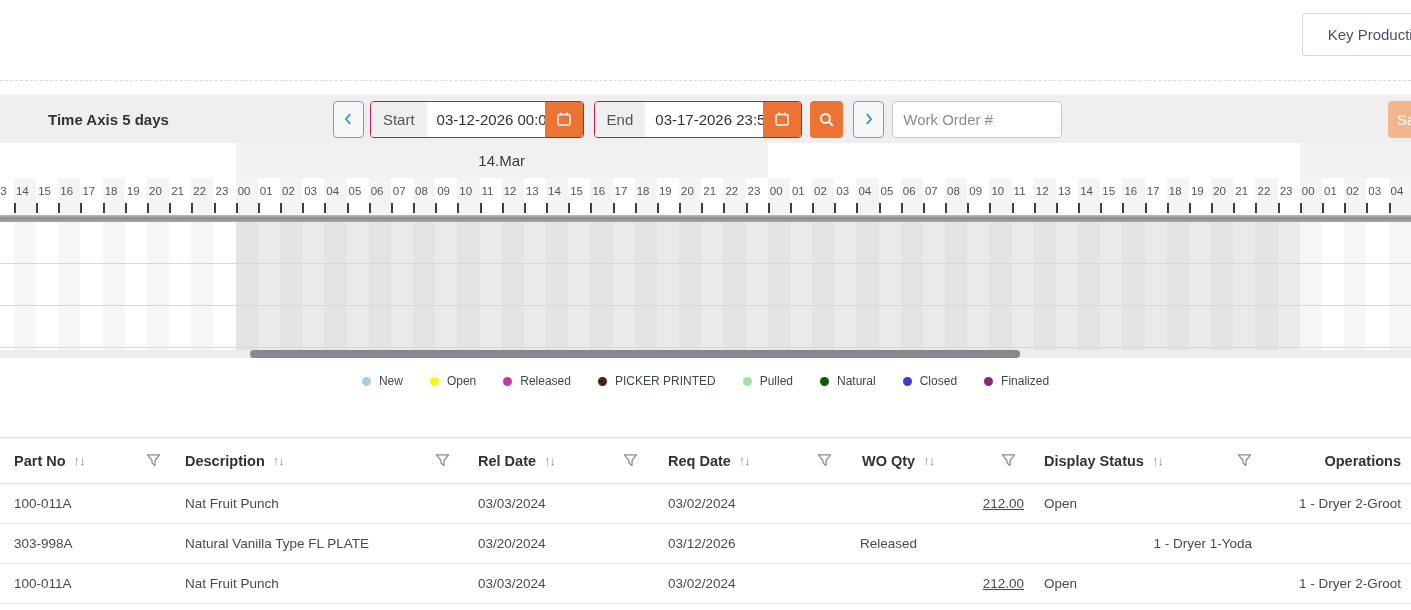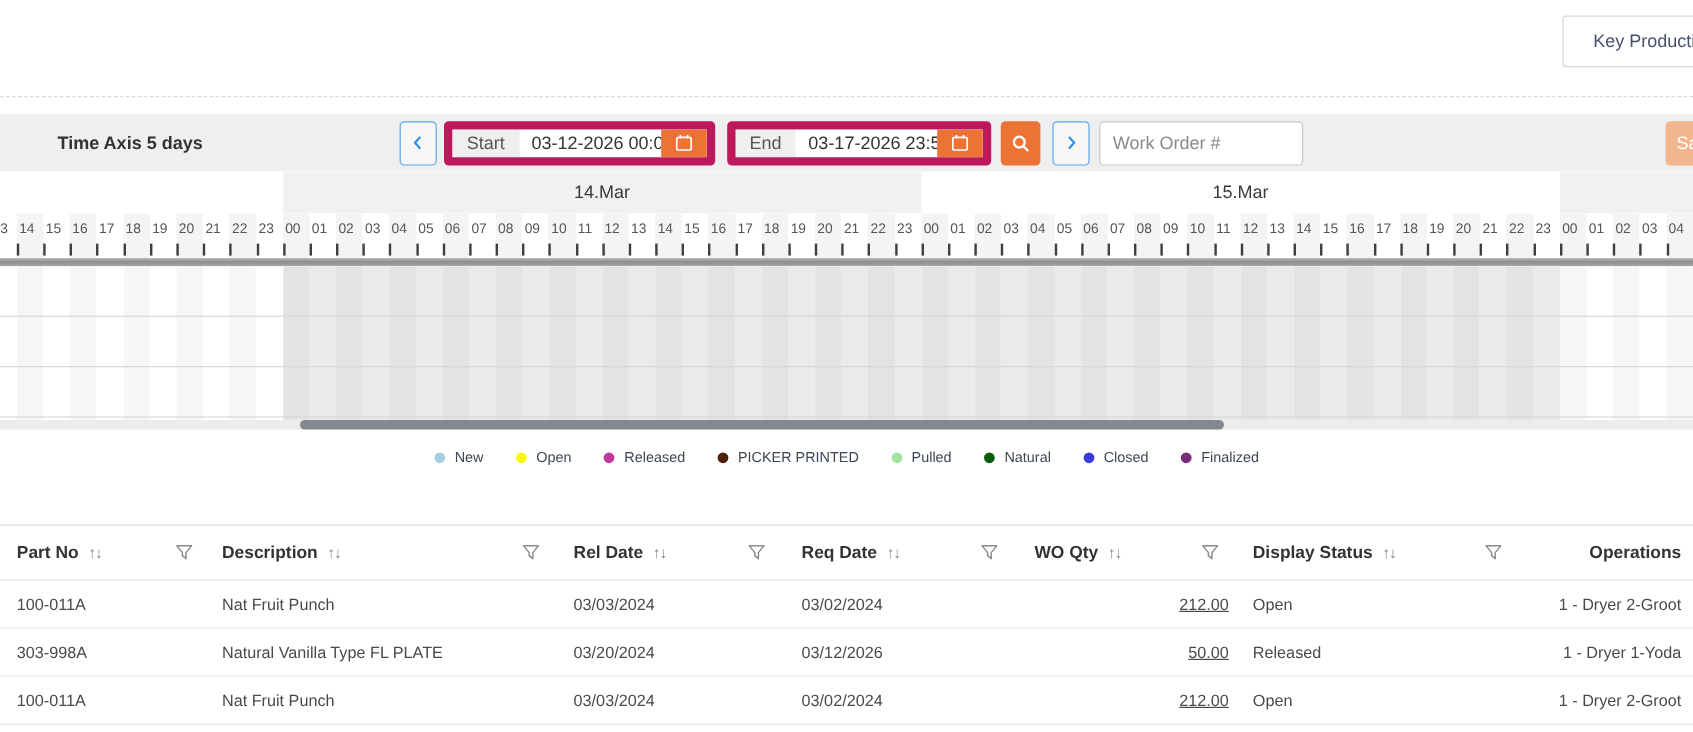--- a/index.html
+++ b/index.html
@@ -15,21 +15,21 @@
     font-size:15px; line-height:41px; padding-left:13px; white-space:nowrap; overflow:hidden; }
 
   
   .toolbar { position:absolute; left:0; top:95px; width:100%; height:48px; background:#efefef;
     display:flex; align-items:center; }
   .ta-label { font-size:15px; font-weight:bold; color:#333; margin-left:48px; white-space:nowrap; }
   .nav-btn { width:31px; height:37px; background:#f7f7f7; border:1px solid #59a7ea; border-radius:4px;
     display:flex; align-items:center; justify-content:center; cursor:pointer; flex:none; }
   .nav-btn.prev { margin-left:164px; }
   .nav-btn.next { margin-left:10px; }
-  .date-group { display:flex; height:37px; border:7px solid #be185d; border-radius:4px; overflow:hidden; flex:none; }
+  .date-group { display:flex; height:37px; border:1px solid #be185d; border-radius:4px; overflow:hidden; flex:none; }
   .date-group.start { margin-left:6px; }
   .date-group.end { margin-left:10px; }
   .dg-label { background:#efefef; color:#555; font-size:15px; display:flex; align-items:center; padding:0 12px; }
   .dg-input { width:118px; border:none; outline:none; font-family:inherit; font-size:15px; color:#333; padding:0 0 0 10px; background:#fff; }
   .cal-btn { width:38px; background:#ec7333; border:none; display:flex; align-items:center; justify-content:center; cursor:pointer; }
   .sq-search-btn { width:33px; height:37px; background:#ec7333; border:none; border-radius:4px; margin-left:8px;
     display:flex; align-items:center; justify-content:center; cursor:pointer; flex:none; }
   .wo-input { width:170px; height:37px; border:1px solid #c9c9c9; border-radius:4px; margin-left:8px;
     font-family:inherit; font-size:15px; color:#333; padding:0 10px; outline:none; flex:none; }
   .wo-input::placeholder { color:#8a8a8a; }
@@ -143,21 +143,20 @@
     <input class="wo-input" type="text" placeholder="Work Order #" style="">
 
 
     <div class="save-stub">Sa</div>
   </div>
 
   <div class="timeline">
     <div class="day-row">
         <div class="day-band" style="left: -8.2px; width: 243.87px;"></div>
         <div class="day-band shaded" style="left: 235.67px; width: 532.08px;"><span class="day-label">14.Mar</span></div>
-        <div class="day-band" style="left: 767.75px; width: 532.08px;"><span class="day-label">15.Mar</span></div>
         <div class="day-band shaded" style="left: 1299.83px; width: 133.02px;"></div>
       </div>
     <div class="hour-row">
         <div class="hour-cell" style="left: -8.2px; width: 22.17px;">
           <span class="hour-text">13</span>
         </div>
         <div class="hour-cell shade" style="left: 13.97px; width: 22.17px;">
           <span class="hour-text">14</span>
           <i class="tick"></i>
         </div>
@@ -606,21 +605,20 @@
           <div class="td c4">03/02/2024</div>
           <div class="td c5">212.00</div>
           <div class="td c6">Open</div>
           <div class="td c7">1 - Dryer 2-Groot</div>
         </div>
         <div class="t-row">
           <div class="td c1">303-998A</div>
           <div class="td c2">Natural Vanilla Type FL PLATE</div>
           <div class="td c3">03/20/2024</div>
           <div class="td c4">03/12/2026</div>
-          <div class="td c5">50.00</div>
           <div class="td c6">Released</div>
           <div class="td c7">1 - Dryer 1-Yoda</div>
         </div>
         <div class="t-row">
           <div class="td c1">100-011A</div>
           <div class="td c2">Nat Fruit Punch</div>
           <div class="td c3">03/03/2024</div>
           <div class="td c4">03/02/2024</div>
           <div class="td c5">212.00</div>
           <div class="td c6">Open</div>

